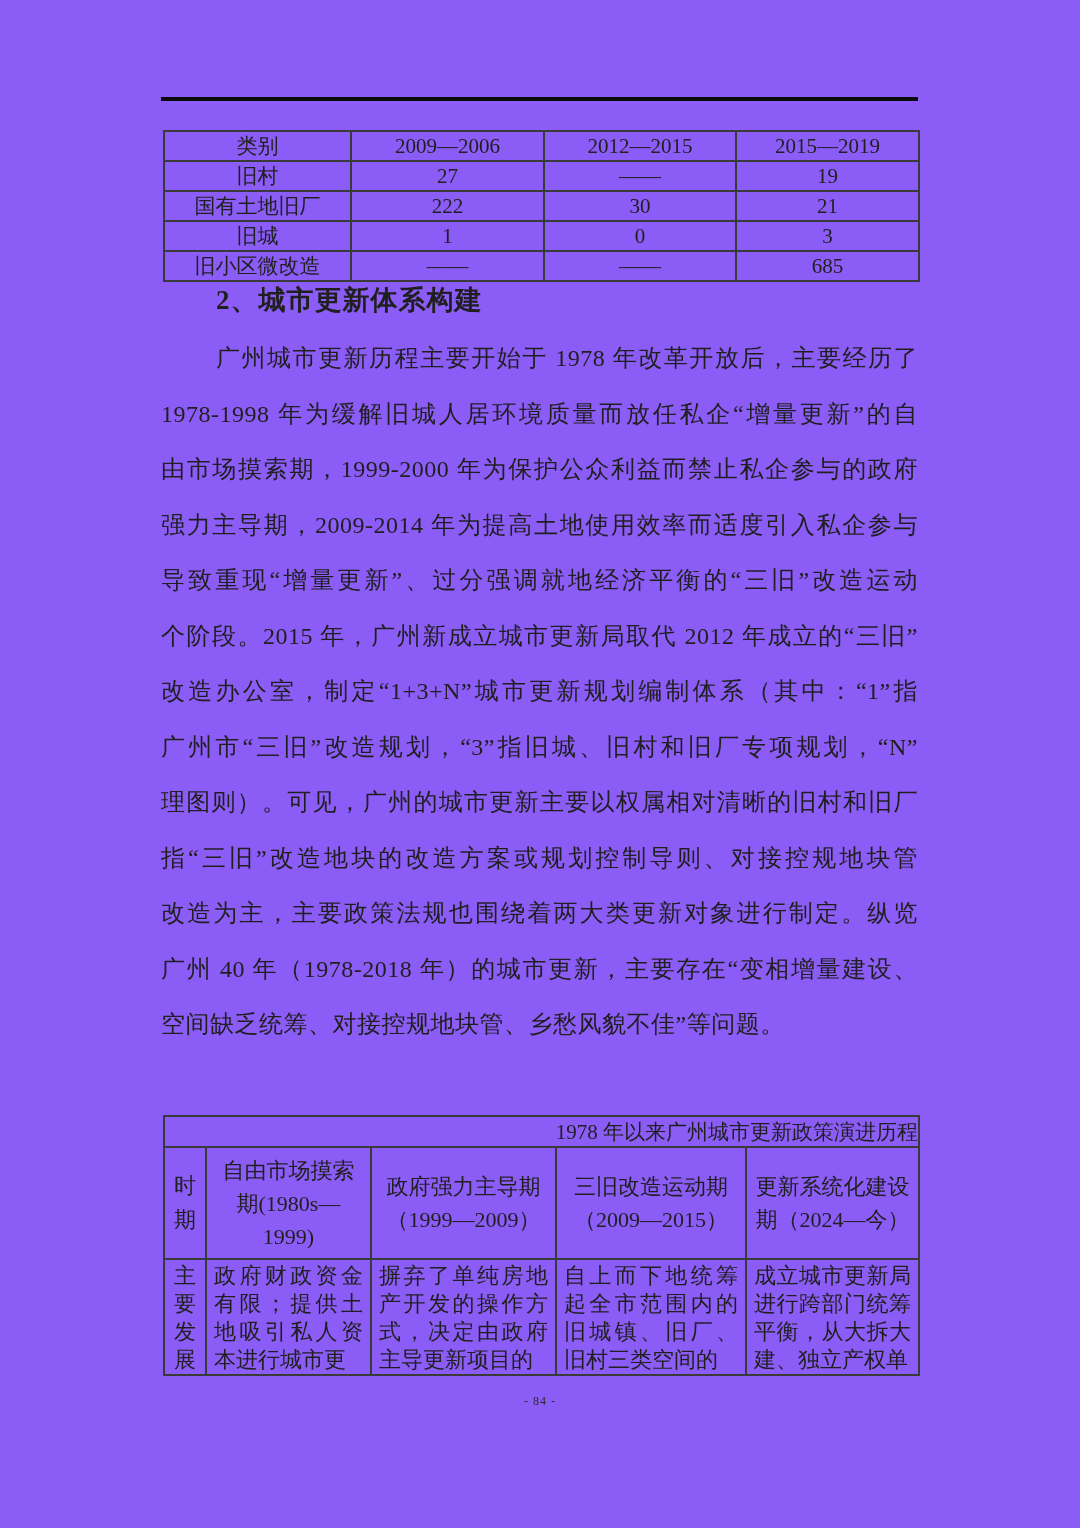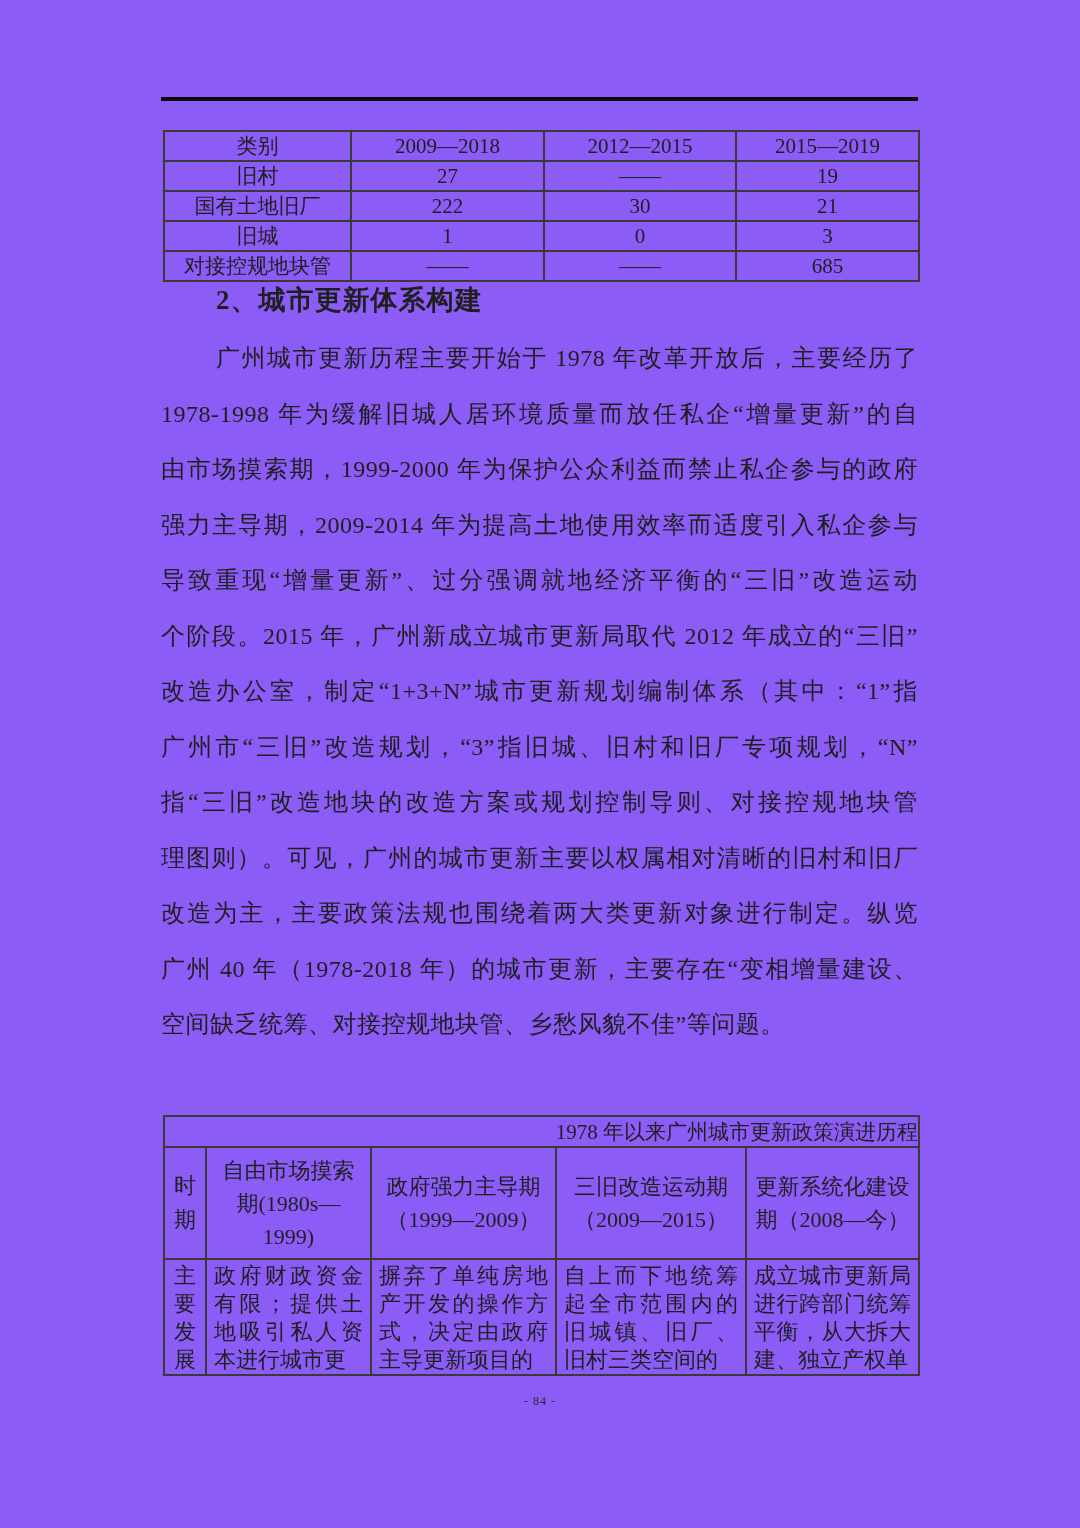--- a/index.html
+++ b/index.html
@@ -101,21 +101,21 @@
   <table class="t1">
     <colgroup>
       <col style="width:187px">
         <col style="width:193px">
         <col style="width:192px">
         <col style="width:183px">
     </colgroup>
     <tbody>
       <tr>
         <th>类别</th>
-        <th>2009—2018</th>
+        <th>2009—2006</th>
         <th>2012—2015</th>
         <th>2015—2019</th>
       </tr>
       <tr>
         <td>旧村</td>
         <td>27</td>
         <td>——</td>
         <td>19</td>
       </tr>
       <tr>
@@ -124,41 +124,41 @@
         <td>30</td>
         <td>21</td>
       </tr>
       <tr>
         <td>旧城</td>
         <td>1</td>
         <td>0</td>
         <td>3</td>
       </tr>
       <tr>
-        <td>对接控规地块管</td>
+        <td>旧小区微改造</td>
         <td>——</td>
         <td>——</td>
         <td>685</td>
       </tr>
     </tbody>
   </table>
 
   <h2 class="heading">2、城市更新体系构建</h2>
 
   <div class="para">
     <div class="pline first">广州城市更新历程主要开始于 1978 年改革开放后，主要经历了</div>
     <div class="pline">1978-1998 年为缓解旧城人居环境质量而放任私企“增量更新”的自</div>
     <div class="pline">由市场摸索期，1999-2000 年为保护公众利益而禁止私企参与的政府</div>
     <div class="pline">强力主导期，2009-2014 年为提高土地使用效率而适度引入私企参与</div>
     <div class="pline">导致重现“增量更新”、过分强调就地经济平衡的“三旧”改造运动</div>
     <div class="pline">个阶段。2015 年，广州新成立城市更新局取代 2012 年成立的“三旧”</div>
     <div class="pline">改造办公室，制定“1+3+N”城市更新规划编制体系（其中：“1”指</div>
     <div class="pline">广州市“三旧”改造规划，“3”指旧城、旧村和旧厂专项规划，“N”</div>
+    <div class="pline">理图则）。可见，广州的城市更新主要以权属相对清晰的旧村和旧厂</div>
     <div class="pline">指“三旧”改造地块的改造方案或规划控制导则、对接控规地块管</div>
-    <div class="pline">理图则）。可见，广州的城市更新主要以权属相对清晰的旧村和旧厂</div>
     <div class="pline">改造为主，主要政策法规也围绕着两大类更新对象进行制定。纵览</div>
     <div class="pline">广州 40 年（1978-2018 年）的城市更新，主要存在“变相增量建设、</div>
     <div class="pline last">空间缺乏统筹、对接控规地块管、乡愁风貌不佳”等问题。</div>
   </div>
 
   <table class="t2">
     <colgroup>
       <col style="width:42px">
         <col style="width:165px">
         <col style="width:185px">
@@ -167,21 +167,21 @@
     </colgroup>
     <tbody>
       <tr class="title-row">
         <td colspan="5">1978 年以来广州城市更新政策演进历程</td>
       </tr>
       <tr class="head-row">
         <td class="vcell">时期</td>
         <td>自由市场摸索期(1980s—1999)</td>
         <td>政府强力主导期（1999—2009）</td>
         <td>三旧改造运动期（2009—2015）</td>
-        <td>更新系统化建设期（2008—今）</td>
+        <td>更新系统化建设期（2024—今）</td>
       </tr>
       <tr class="dev-row">
         <td class="vcell">
           <div class="clip center">主要发展</div>
         </td>
         <td>
           <div class="clip">政府财政资金有限；提供土地吸引私人资本进行城市更</div>
         </td>
         <td>
           <div class="clip">摒弃了单纯房地产开发的操作方式，决定由政府主导更新项目的</div>

